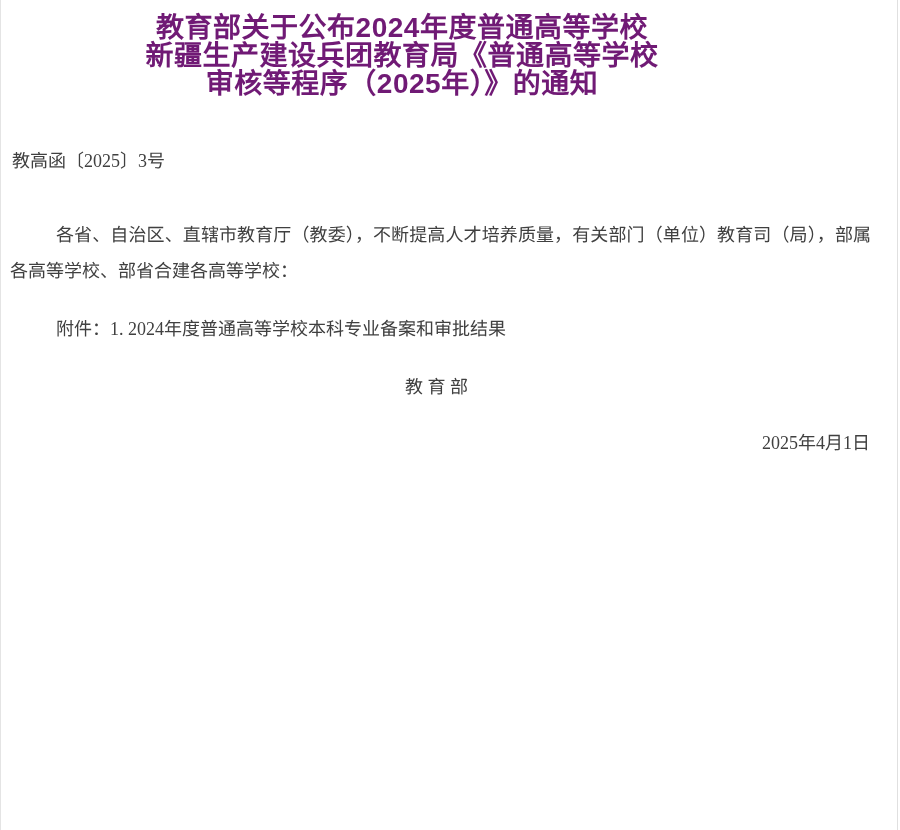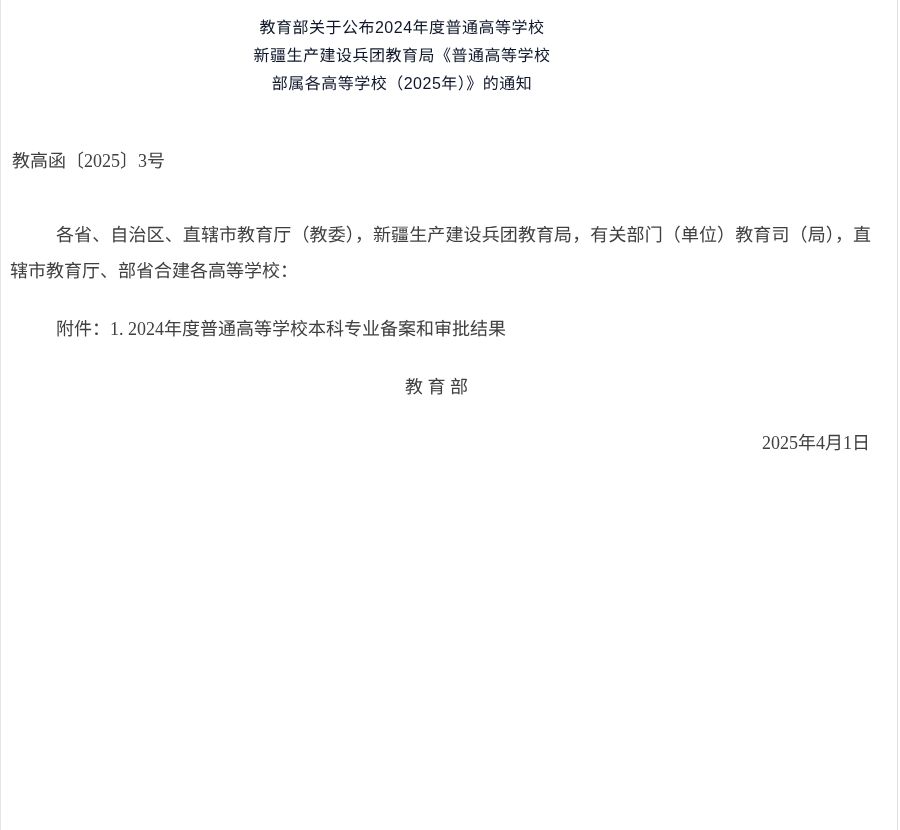--- a/index.html
+++ b/index.html
@@ -17,24 +17,24 @@
     border-right: 1px solid #e0e0e0;
     box-sizing: border-box;
     overflow: hidden;
     font-family: "Liberation Serif", "DejaVu Serif", serif;
     color: #404040;
   }
   .title-block {
     margin: 14px 94px 0 0;
     text-align: center;
     font-family: "Liberation Sans", "DejaVu Sans", sans-serif;
-    font-weight: normal;
-    font-size: 16px;
+    font-weight: bold;
+    font-size: 28px;
     line-height: 28px;
-    color: #0f172a;
+    color: #701a75;
     letter-spacing: 0.5px;
   }
   .content {
     padding: 0 26px 0 9px;
     font-size: 18px;
     line-height: 36px;
     text-align: justify;
   }
   .doc-number {
     margin-top: 45px;
@@ -65,28 +65,28 @@
   }
 </style>
 </head>
 <body>
 
 <div class="page">
 
   <div class="title-block">
     <div>教育部关于公布2024年度普通高等学校</div>
     <div>新疆生产建设兵团教育局《普通高等学校</div>
-    <div>部属各高等学校（2025年）》的通知</div>
+    <div>审核等程序（2025年）》的通知</div>
   </div>
 
   <div class="content">
 
     <div class="doc-number">教高函〔2025〕3号</div>
 
-    <p class="para">各省、自治区、直辖市教育厅（教委），新疆生产建设兵团教育局，有关部门（单位）教育司（局），直辖市教育厅、部省合建各高等学校：</p>
+    <p class="para">各省、自治区、直辖市教育厅（教委），不断提高人才培养质量，有关部门（单位）教育司（局），部属各高等学校、部省合建各高等学校：</p>
 
 
 
     <p class="attachment-line-1">附件：1. 2024年度普通高等学校本科专业备案和审批结果</p>
 
 
     <p class="signer">教 育 部</p>
 
     <p class="sign-date">2025年4月1日</p>
 

